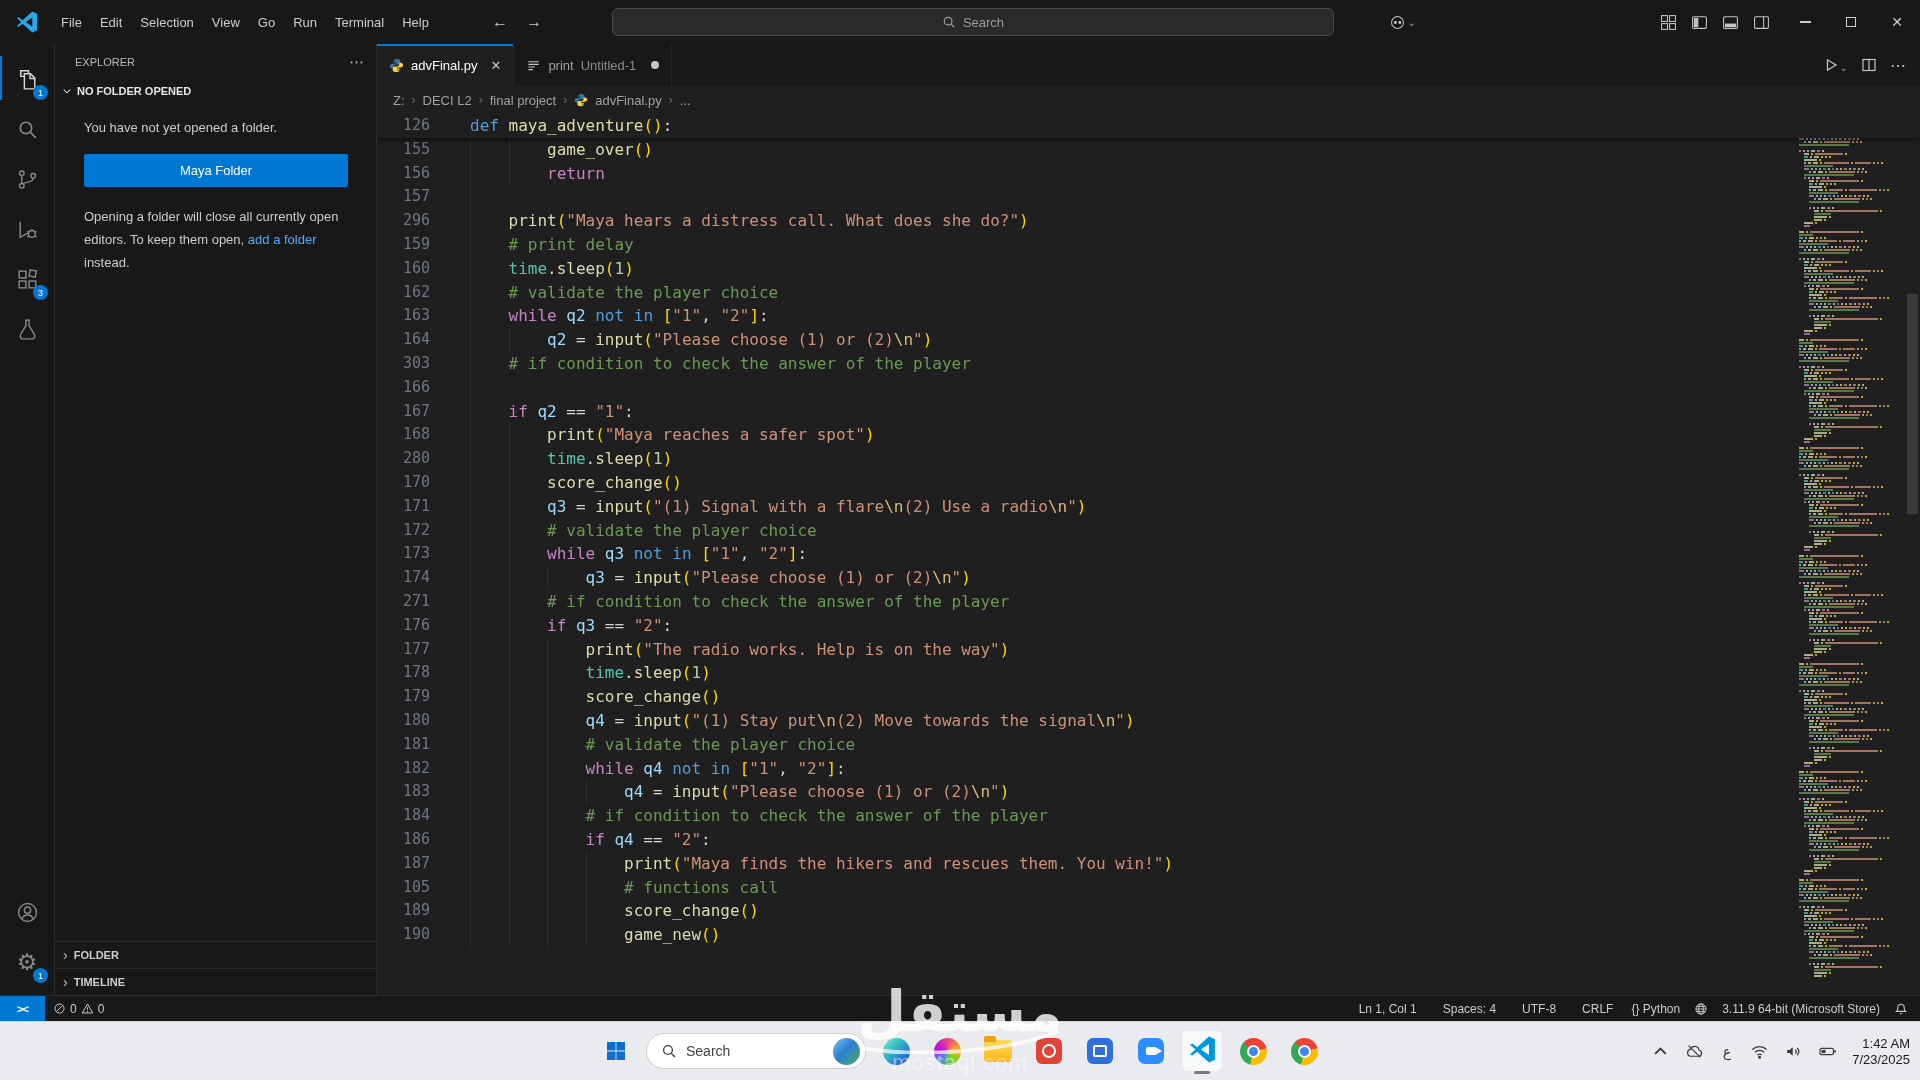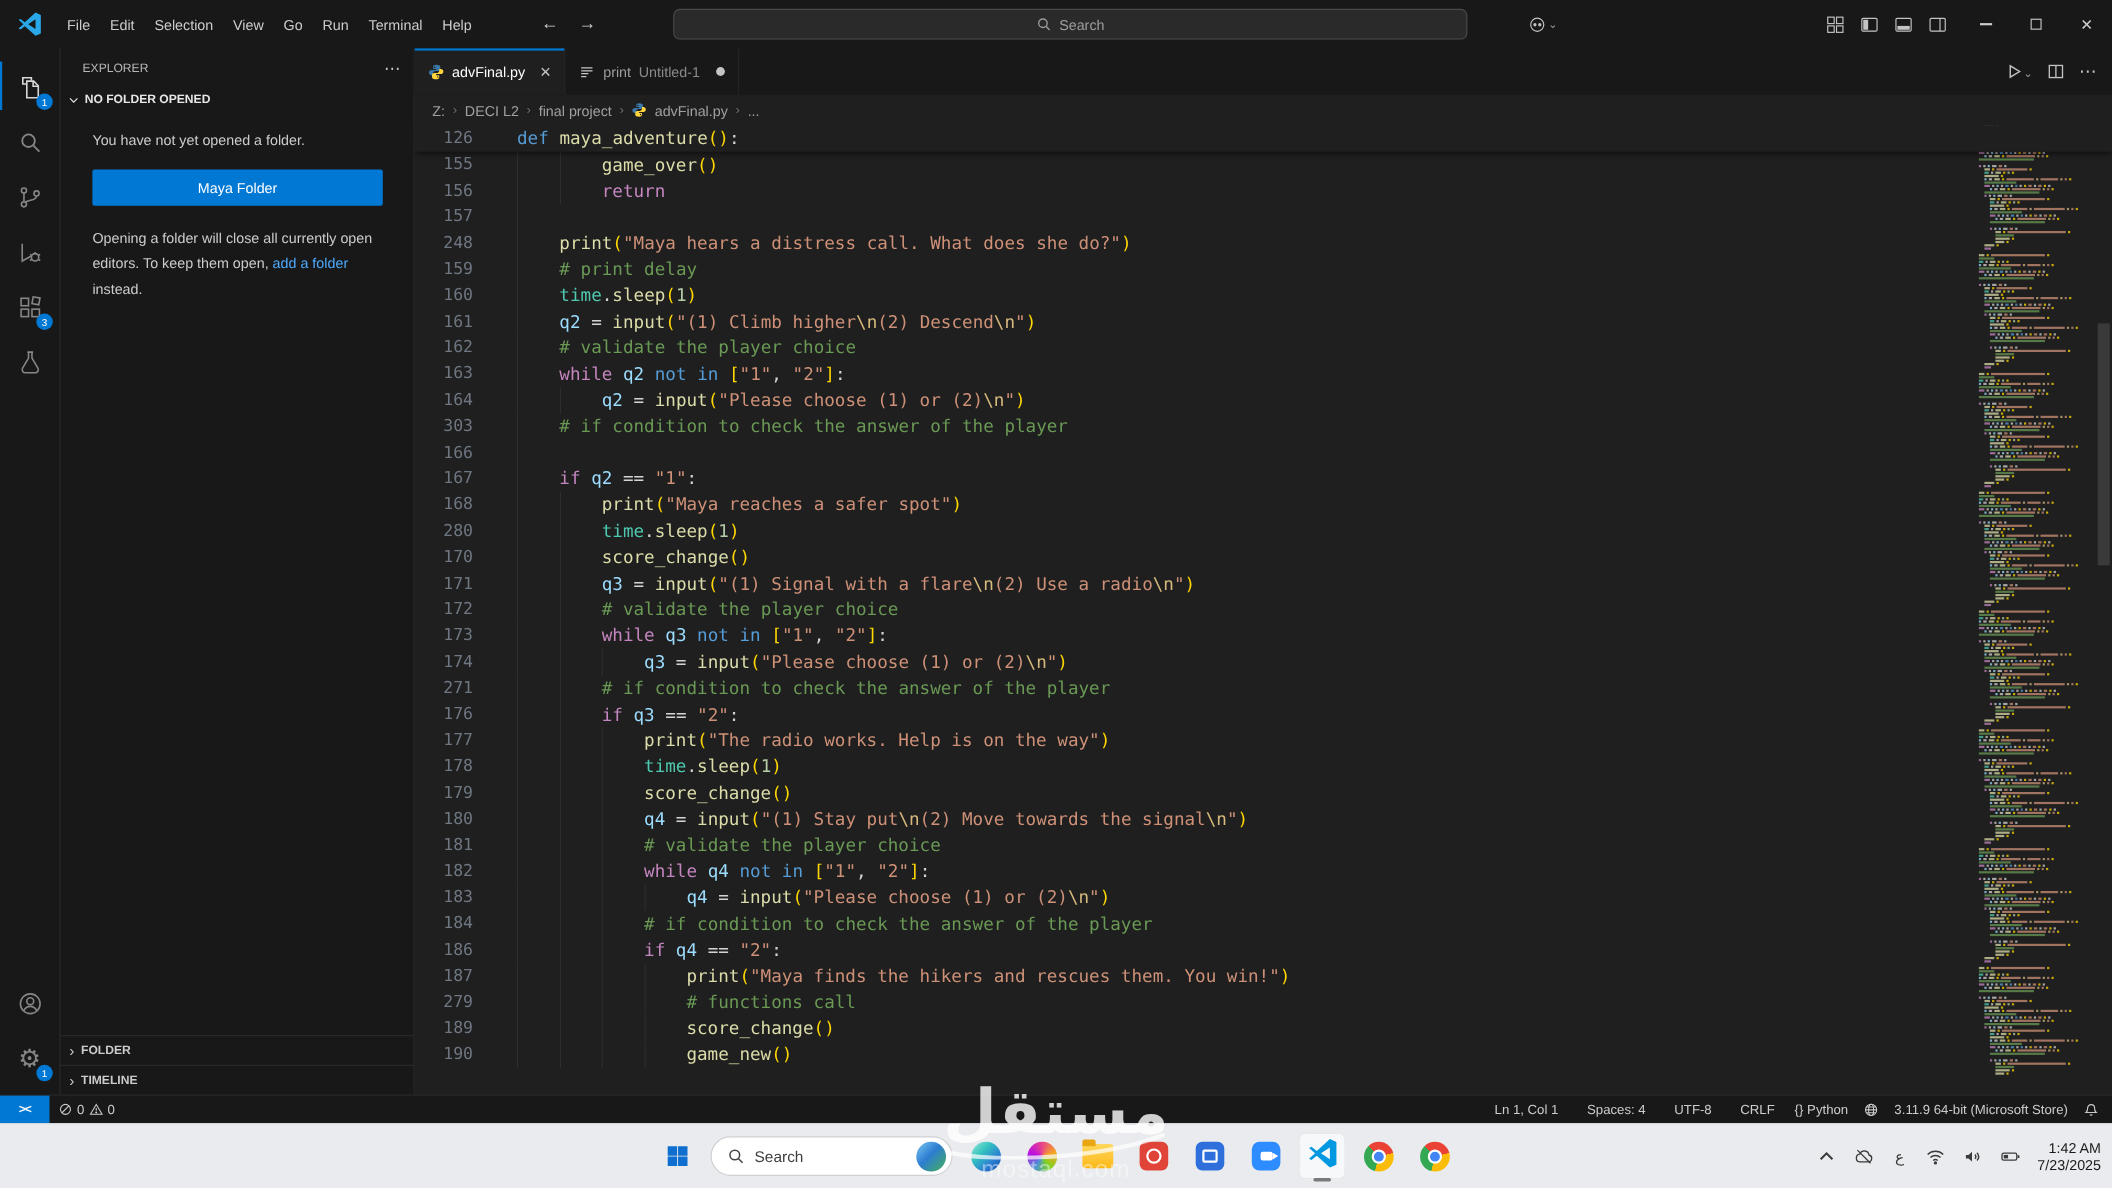--- a/index.html
+++ b/index.html
@@ -412,44 +412,38 @@
               <span class="indent-guide"></span>
               <span class="code-text"><span class="tok-ctrl">return</span></span>
             </div>
             <div class="code-line">
               <span class="ln">157</span>
               <span class="ln-gap"></span>
               <span class="indent-guide"></span>
               <span class="code-text"></span>
             </div>
             <div class="code-line">
-              <span class="ln">248</span>
+              <span class="ln">296</span>
               <span class="ln-gap"></span>
               <span class="indent-guide"></span>
               <span class="code-text"><span class="tok-fn">print</span><span class="tok-brk">(</span><span class="tok-str">"Maya hears a distress call. What does she do?"</span><span class="tok-brk">)</span></span>
             </div>
             <div class="code-line">
               <span class="ln">159</span>
               <span class="ln-gap"></span>
               <span class="indent-guide"></span>
               <span class="code-text"><span class="tok-com"># print delay</span></span>
             </div>
             <div class="code-line">
               <span class="ln">160</span>
               <span class="ln-gap"></span>
               <span class="indent-guide"></span>
               <span class="code-text"><span class="tok-cls">time</span><span class="tok-op">.</span><span class="tok-fn">sleep</span><span class="tok-brk">(</span><span class="tok-num">1</span><span class="tok-brk">)</span></span>
             </div>
             <div class="code-line">
-              <span class="ln">161</span>
-              <span class="ln-gap"></span>
-              <span class="indent-guide"></span>
-              <span class="code-text"><span class="tok-var">q2</span><span class="tok-op"> = </span><span class="tok-fn">input</span><span class="tok-brk">(</span><span class="tok-str">"(1) Climb higher</span><span class="tok-esc">\n</span><span class="tok-str">(2) Descend</span><span class="tok-esc">\n</span><span class="tok-str">"</span><span class="tok-brk">)</span></span>
-            </div>
-            <div class="code-line">
               <span class="ln">162</span>
               <span class="ln-gap"></span>
               <span class="indent-guide"></span>
               <span class="code-text"><span class="tok-com"># validate the player choice</span></span>
             </div>
             <div class="code-line">
               <span class="ln">163</span>
               <span class="ln-gap"></span>
               <span class="indent-guide"></span>
               <span class="code-text"><span class="tok-ctrl">while</span><span class="tok-txt"> </span><span class="tok-var">q2</span><span class="tok-txt"> </span><span class="tok-kw">not</span><span class="tok-txt"> </span><span class="tok-kw">in</span><span class="tok-txt"> </span><span class="tok-brk">[</span><span class="tok-str">"1"</span><span class="tok-op">, </span><span class="tok-str">"2"</span><span class="tok-brk">]</span><span class="tok-op">:</span></span>
@@ -619,21 +613,21 @@
             <div class="code-line">
               <span class="ln">187</span>
               <span class="ln-gap"></span>
               <span class="indent-guide"></span>
               <span class="indent-guide"></span>
               <span class="indent-guide"></span>
               <span class="indent-guide"></span>
               <span class="code-text"><span class="tok-fn">print</span><span class="tok-brk">(</span><span class="tok-str">"Maya finds the hikers and rescues them. You win!"</span><span class="tok-brk">)</span></span>
             </div>
             <div class="code-line">
-              <span class="ln">279</span>
+              <span class="ln">105</span>
               <span class="ln-gap"></span>
               <span class="indent-guide"></span>
               <span class="indent-guide"></span>
               <span class="indent-guide"></span>
               <span class="indent-guide"></span>
               <span class="code-text"><span class="tok-com"># functions call</span></span>
             </div>
             <div class="code-line">
               <span class="ln">189</span>
               <span class="ln-gap"></span>

